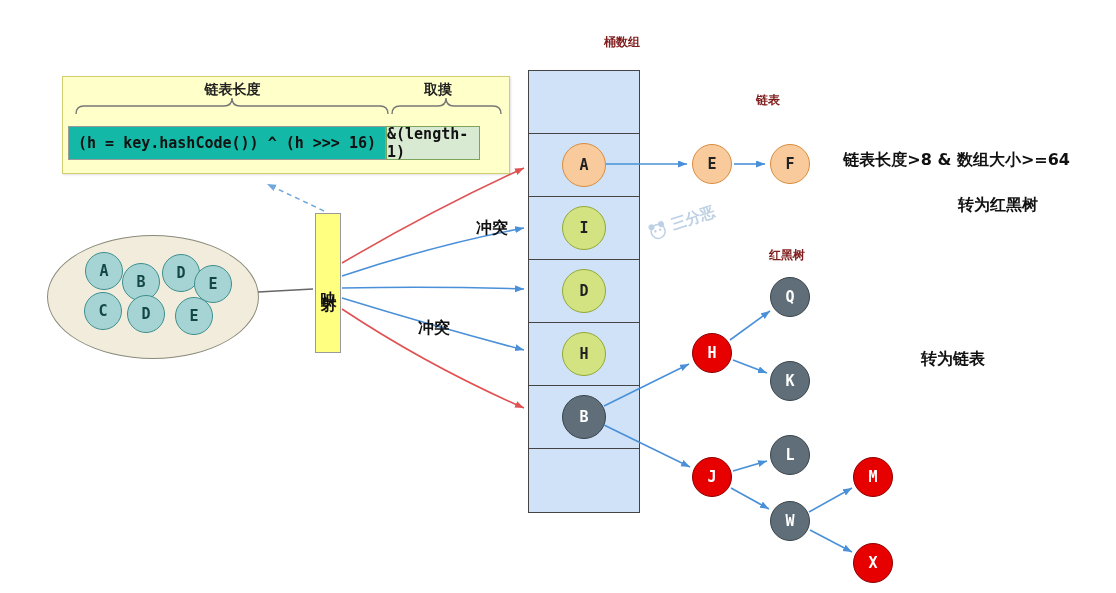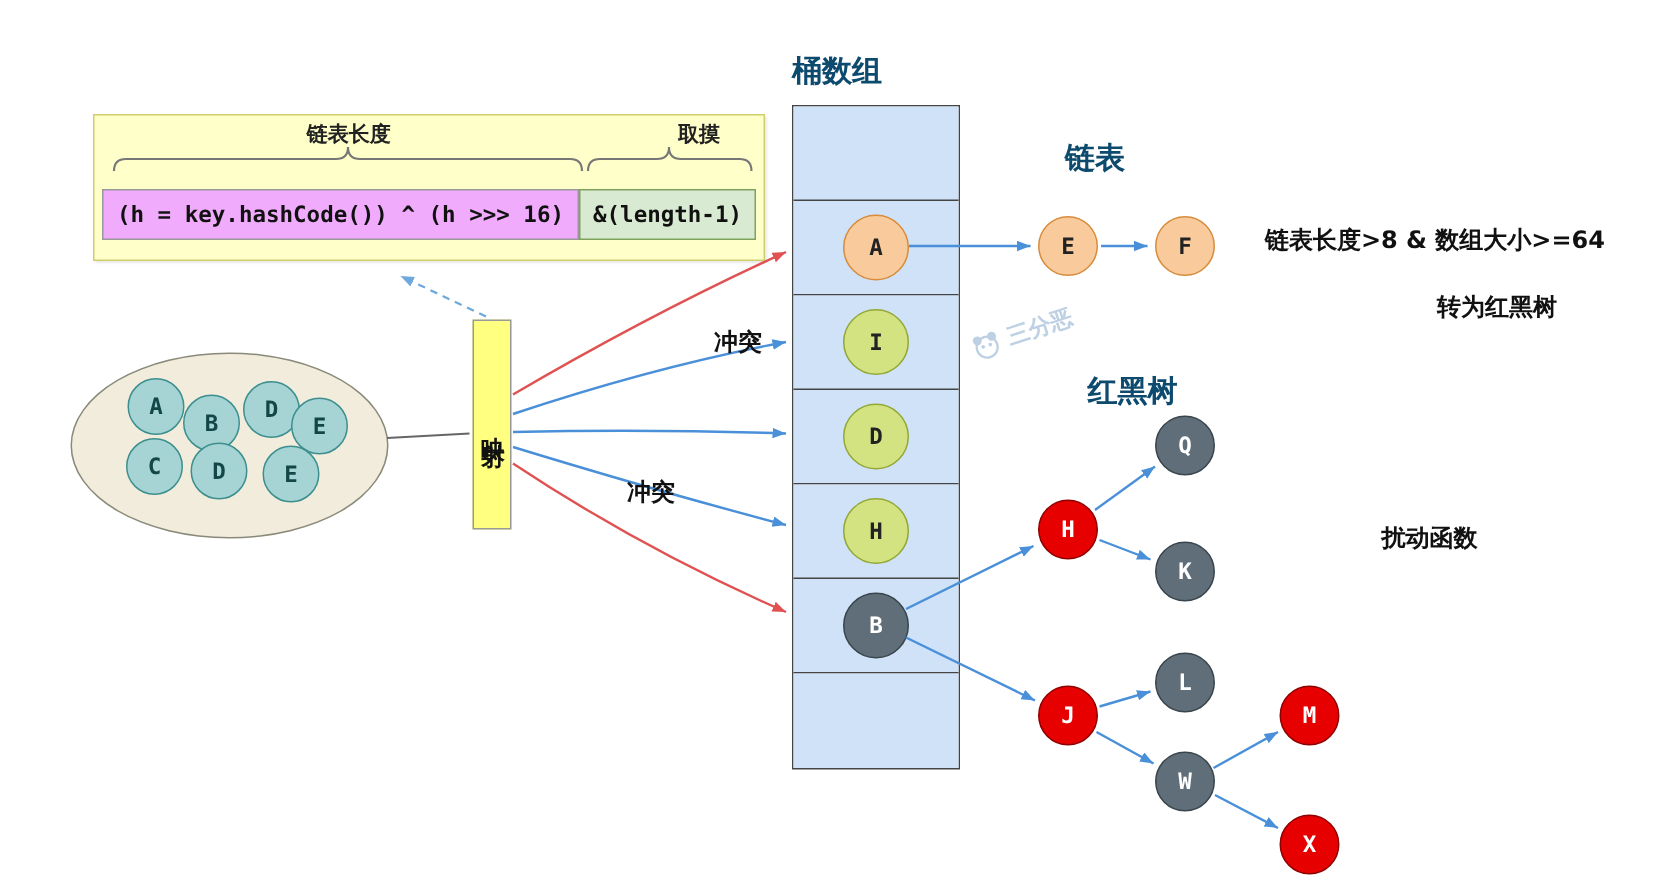--- a/index.html
+++ b/index.html
@@ -11,35 +11,35 @@
   .arrows { position:absolute; left:0; top:0; z-index:3; pointer-events:none; }
   .fg   { position:absolute; z-index:4; }
 
   .ellipse { left:47px; top:235px; width:212px; height:124px; background:#f2ecdc;
              border:1px solid #8a8a7a; border-radius:50%; }
 
   .formula-panel { left:62px; top:76px; width:448px; height:98px; background:#ffffc9;
                    border:1px solid #cfcf70; box-shadow:1px 1px 2px rgba(0,0,0,.12); }
 
   .brace-label { text-align:center; font-size:14px; font-weight:bold; color:#222; }
-  .expr-box { left:68px; top:126px; width:318px; height:34px; background:#f0abfc;
+  .expr-box { left:68px; top:126px; width:318px; height:34px; background:#14b8a6;
               border:1px solid #999; font-family:"DejaVu Sans Mono", monospace;
               font-weight:bold; font-size:15px; display:flex; align-items:center;
               justify-content:center; color:#111; }
-  .mask-box { left:386px; top:126px; width:118px; height:34px; background:#d9ead3;
+  .mask-box { left:386px; top:126px; width:94px; height:34px; background:#d9ead3;
               border:1px solid #7ea35c; font-family:"DejaVu Sans Mono", monospace;
               font-weight:bold; font-size:15px; display:flex; align-items:center;
               justify-content:center; color:#111; }
 
   .mapping-box { left:315px; top:213px; width:26px; height:140px; background:#ffff80;
                  border:1px solid #999; display:flex; align-items:center; justify-content:center; }
   .mapping-box span { writing-mode:vertical-rl; text-orientation:upright;
                       font-size:16px; font-weight:bold; letter-spacing:5px; color:#111; }
 
-  .lbl { text-align:left; font-weight:bold; font-size:20px; color:#0c4a6e; }
+  .lbl { text-align:right; font-weight:bold; font-size:12px; color:#7f1d1d; }
 
   .bucket { left:528px; top:70px; width:112px; border:1px solid #444; }
   .cell { height:63px; background:#cfe2f7; border-bottom:1px solid #444;
           display:flex; align-items:center; justify-content:center; }
   .cell:last-child { border-bottom:none; }
 
   .node { border-radius:50%; display:flex; align-items:center; justify-content:center;
           font-family:"DejaVu Sans Mono", monospace; font-weight:bold; font-size:15px; }
   .teal    { width:38px; height:38px; background:#a6d4d4; border:1.5px solid #3d8f8f; color:#134747; }
   .orange  { width:44px; height:44px; background:#f9cb9c; border:1.5px solid #d88c3c; color:#222; }
@@ -95,21 +95,21 @@
     <path d="M604,425 L690,467" fill="none" stroke="#4a90d9" stroke-width="1.6" marker-end="url(#mb)"></path>
     <path d="M730,340 L770,311" fill="none" stroke="#4a90d9" stroke-width="1.6" marker-end="url(#mb)"></path>
     <path d="M733,360 L767,373" fill="none" stroke="#4a90d9" stroke-width="1.6" marker-end="url(#mb)"></path>
     <path d="M733,471 L767,461" fill="none" stroke="#4a90d9" stroke-width="1.6" marker-end="url(#mb)"></path>
     <path d="M731,488 L769,509" fill="none" stroke="#4a90d9" stroke-width="1.6" marker-end="url(#mb)"></path>
     <path d="M809,512 L852,488" fill="none" stroke="#4a90d9" stroke-width="1.6" marker-end="url(#mb)"></path>
     <path d="M810,530 L852,552" fill="none" stroke="#4a90d9" stroke-width="1.6" marker-end="url(#mb)"></path>
   </svg>
 
   <div class="fg brace-label" style="left:160px;top:81px;width:145px;">链表长度</div>
-  <div class="fg brace-label" style="left:420px;top:81px;width:92px;">取摸</div>
+  <div class="fg brace-label" style="left:392px;top:81px;width:92px;">取摸</div>
   <div class="fg expr-box">(h = key.hashCode()) ^ (h &gt;&gt;&gt; 16)</div>
   <div class="fg mask-box">&amp;(length-1)</div>
 
   <div class="fg node teal" style="left:85px;top:252px;">A</div>
   <div class="fg node teal" style="left:122px;top:263px;">B</div>
   <div class="fg node teal" style="left:162px;top:254px;">D</div>
   <div class="fg node teal" style="left:194px;top:265px;">E</div>
   <div class="fg node teal" style="left:84px;top:292px;">C</div>
   <div class="fg node teal" style="left:127px;top:295px;">D</div>
   <div class="fg node teal" style="left:175px;top:297px;">E</div>
@@ -151,21 +151,21 @@
   <div class="fg node small graynode" style="left:770px;top:277px;">Q</div>
   <div class="fg node small graynode" style="left:770px;top:361px;">K</div>
   <div class="fg node small rednode" style="left:692px;top:457px;">J</div>
   <div class="fg node small graynode" style="left:770px;top:435px;">L</div>
   <div class="fg node small graynode" style="left:770px;top:501px;">W</div>
   <div class="fg node small rednode" style="left:853px;top:457px;">M</div>
   <div class="fg node small rednode" style="left:853px;top:543px;">X</div>
 
   <div class="fg annot" style="left:838px;top:150px;width:232px;">链表长度&gt;8 &amp; 数组大小&gt;=64</div>
   <div class="fg annot" style="left:838px;top:195px;width:200px;">转为红黑树</div>
-  <div class="fg annot" style="left:830px;top:349px;width:155px;">扰动函数</div>
+  <div class="fg annot" style="left:830px;top:349px;width:155px;">转为链表</div>
 
   <div class="fg watermark">
     <svg width="22" height="18" viewBox="0 0 22 18">
       <circle cx="6" cy="4" r="3" fill="#bdd0e4"></circle>
       <circle cx="16" cy="4" r="3" fill="#bdd0e4"></circle>
       <circle cx="11" cy="10" r="7" fill="none" stroke="#bdd0e4" stroke-width="1.5"></circle>
       <circle cx="8.5" cy="9" r="1.2" fill="#bdd0e4"></circle>
       <circle cx="13.5" cy="9" r="1.2" fill="#bdd0e4"></circle>
     </svg>
     <span>三分恶</span>

